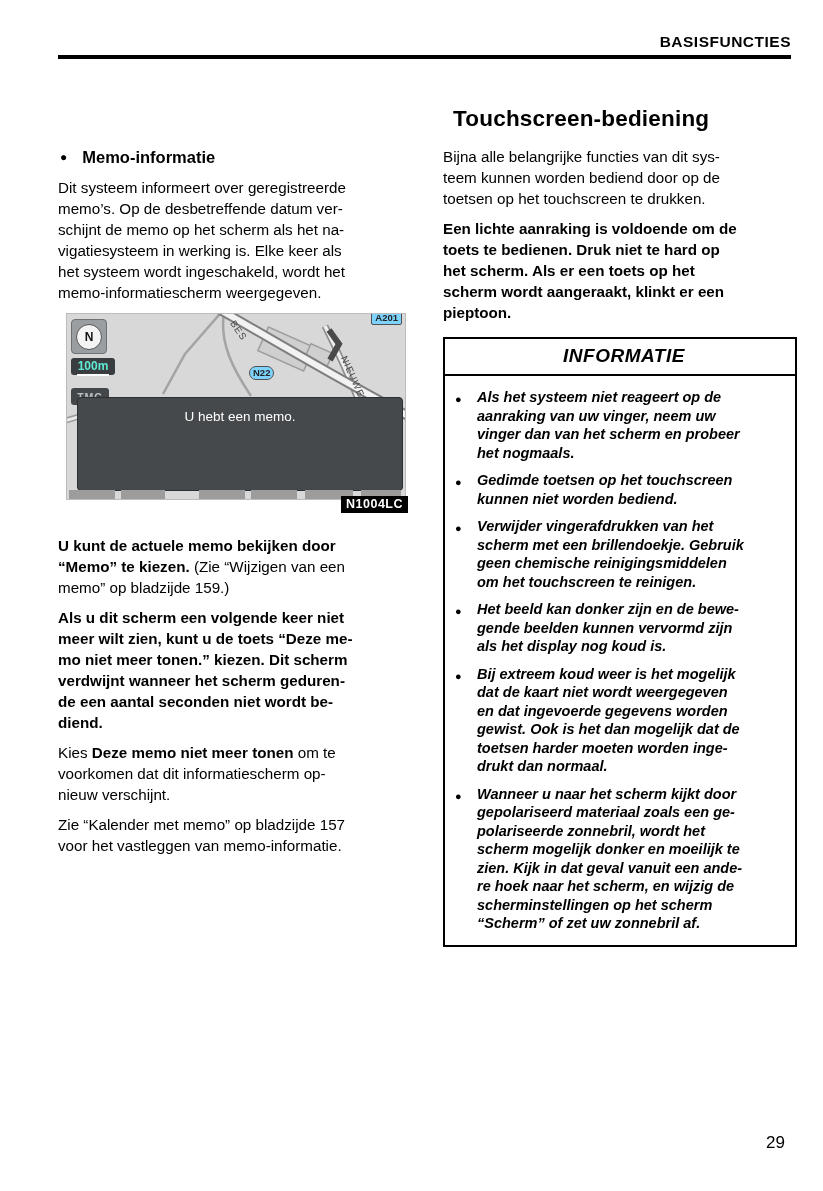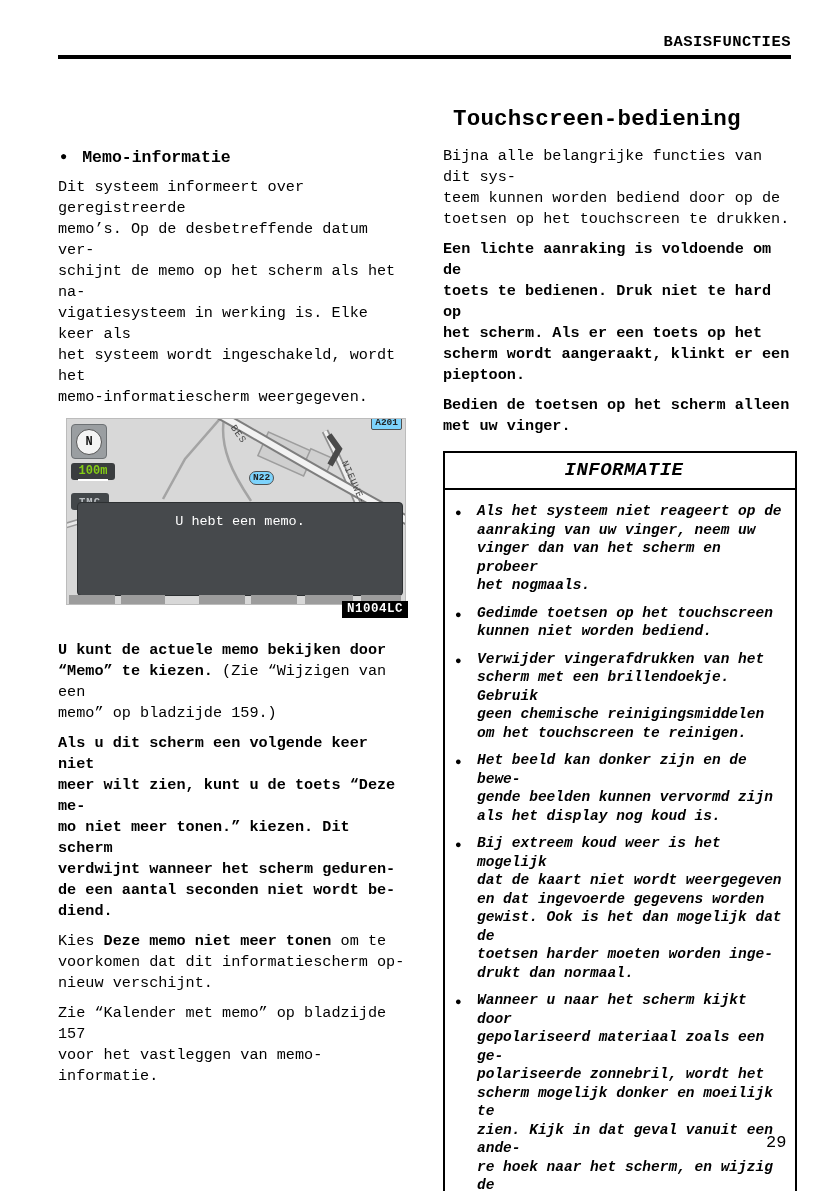--- a/index.html
+++ b/index.html
@@ -1,17 +1,17 @@
 <!DOCTYPE html>
 <html><head>
 <meta charset="utf-8">
 <style>
   html,body{margin:0;padding:0;background:#e8e8e8;}
   .page{position:relative;width:823px;height:1191px;background:#ffffff;
-        font-family:Liberation Mono, monospace;color:#000;overflow:hidden;}
+        font-family:Liberation Sans, sans-serif;color:#000;overflow:hidden;}
   
   .section-header{position:absolute;top:33px;left:58px;width:733px;text-align:right;
         font-size:15.5px;font-weight:bold;letter-spacing:.5px;}
   .header-rule{position:absolute;top:55px;left:58px;width:733px;height:4px;background:#000;}
   
   .col-left{position:absolute;left:58px;top:148px;width:352px;}
   .col-right{position:absolute;left:443px;top:106px;width:354px;}
   .para{white-space:pre-line;font-size:15.2px;line-height:21px;margin:0 0 9px 0;}
   .para .b{font-weight:bold;}
   
@@ -21,21 +21,21 @@
   
   .navshot-wrap{position:relative;width:340px;height:186px;margin:10px 0 36px 8px;}
   .navshot{position:relative;width:338px;height:185px;background:#d8d8d8;
         border:1px solid #bcbcbc;overflow:hidden;}
   .navshot svg{position:absolute;left:0;top:0;}
   .compass{position:absolute;left:4px;top:5px;width:34px;height:33px;border-radius:4px;
         background:#9a9ea1;border:1px solid #6d7174;display:flex;align-items:center;justify-content:center;}
   .compass .disc{width:24px;height:24px;border-radius:50%;background:#f4f4f4;border:1px solid #555;
         display:flex;align-items:center;justify-content:center;font-size:12px;font-weight:bold;color:#111;}
   .mapscale{position:absolute;left:4px;top:44px;min-width:36px;padding:1px 4px 2px 4px;border-radius:3px;
-        background:#3a3d3f;color:#84cc16;font-size:12px;font-weight:bold;text-align:center;}
+        background:#3a3d3f;color:#5eead4;font-size:12px;font-weight:bold;text-align:center;}
   .mapscale span{border-bottom:2px solid #fff;padding:0 1px 1px 1px;}
   .tmc-btn{position:absolute;left:4px;top:74px;width:38px;height:17px;border-radius:3px;
         background:#43474a;color:#bcc0c3;font-size:10.5px;font-weight:bold;letter-spacing:1px;
         display:flex;align-items:center;justify-content:center;}
   .badge{position:absolute;background:#7dd3fc;border:1px solid #4f4f4f;border-radius:2px;
         font-size:9.5px;font-weight:bold;color:#222;padding:0 3px;line-height:12px;}
   .street{position:absolute;font-size:9.5px;color:#474747;letter-spacing:1px;white-space:nowrap;}
   .memo-dialog{position:absolute;left:10px;top:83px;width:324px;height:92px;background:#46494c;
         border:1px solid #2d3032;border-radius:4px;}
   .dialog-msg{position:absolute;left:0;top:11px;width:100%;text-align:center;color:#fff;font-size:13.5px;}
@@ -148,22 +148,20 @@
     <h1 class="page-title">Touchscreen-bediening</h1>
 
     <p class="para"><span>Bijna alle belangrijke functies van dit sys-
 teem kunnen worden bediend door op de
 toetsen op het touchscreen te drukken.</span></p>
     <p class="para"><span class="b">Een lichte aanraking is voldoende om de
 toets te bedienen. Druk niet te hard op
 het scherm. Als er een toets op het
 scherm wordt aangeraakt, klinkt er een
 pieptoon.</span></p>
-    <p class="para"><span class="b">Bedien de toetsen op het scherm alleen
-met uw vinger.</span></p>
 
     <div class="info-box">
       <div class="info-box-header">
         <span class="info-box-title">INFORMATIE</span>
       </div>
       <div class="info-box-body">
         <div class="info-bullet">
           <span class="mark">●</span>
           <span class="txt">Als het systeem niet reageert op de
 aanraking van uw vinger, neem uw

